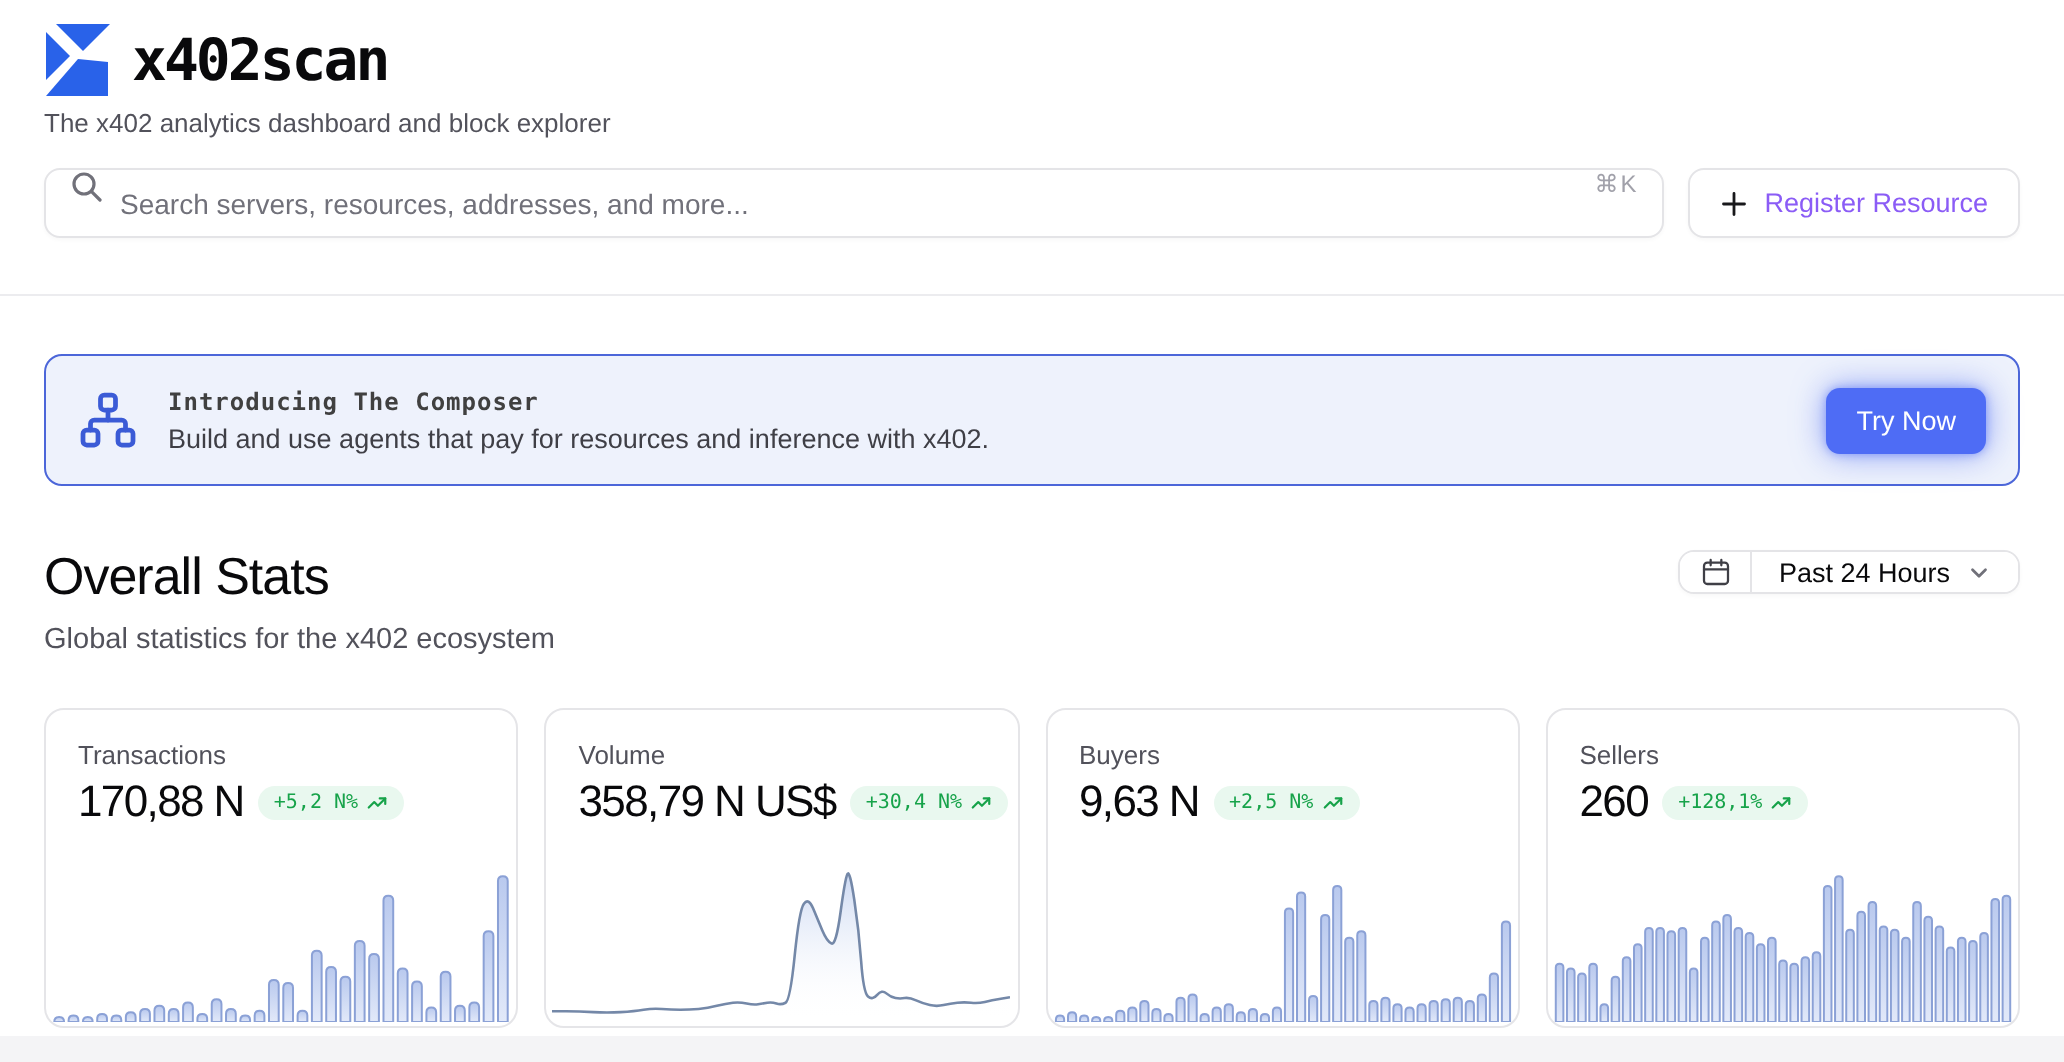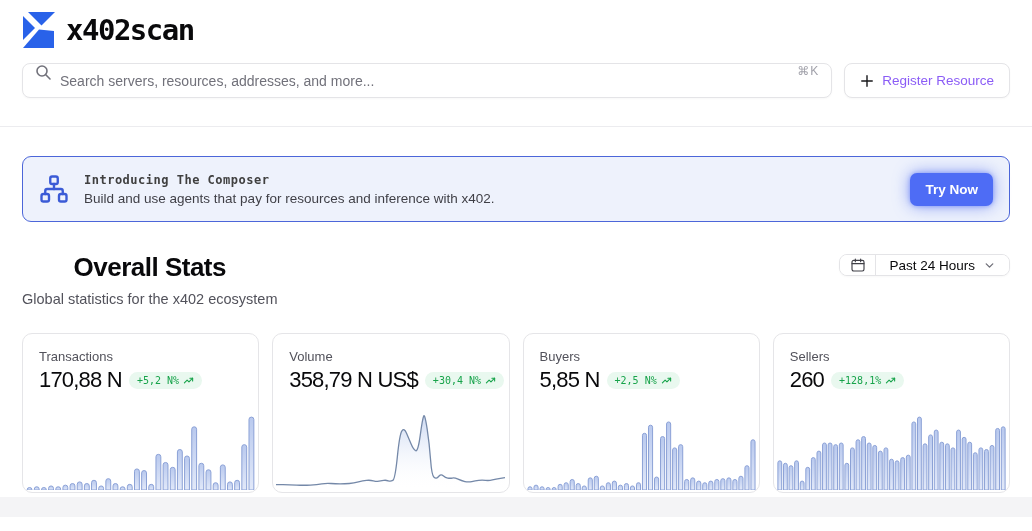--- a/index.html
+++ b/index.html
@@ -27,25 +27,25 @@
 
   
   .banner { margin:29px 22px 0; border:1px solid #4c66d9; border-radius:9px; background:#eef2fc;
     display:flex; align-items:center; gap:15px; padding:12px 16px; height:66px; }
   .banner-text { flex:1; }
   .banner-title { font-family:"DejaVu Sans Mono", monospace; font-weight:bold; font-size:12px;
     color:#404040; letter-spacing:0.5px; }
   .banner-sub { margin-top:4px; font-size:13.5px; color:#3f3f46; }
   .try-btn { background:#4e6cf5; color:#fff; border:none; border-radius:7px; height:33px;
     padding:0 15px; font-size:13.5px; font-family:inherit; cursor:pointer;
-    box-shadow:0 0 16px rgba(78,108,245,.65), 0 0 4px rgba(78,108,245,.5);font-weight:bold; }
+    box-shadow:0 0 16px rgba(78,108,245,.65), 0 0 4px rgba(78,108,245,.5); }
 
   
   .stats-head { display:flex; justify-content:space-between; align-items:flex-start; margin:30px 22px 0; }
-  .section-title { font-size:26px; font-weight:bold; letter-spacing:-0.5px;text-align:center; }
+  .section-title { font-size:26px; font-weight:normal; letter-spacing:-0.5px; }
   .section-subtitle { margin-top:8px; font-size:14.5px; color:#52525b; }
   .range-group { display:flex; height:22px; border:1px solid #e4e4e7; border-radius:8px;
     overflow:hidden; background:#fff; margin-top:2px; box-shadow:0 1px 2px rgba(0,0,0,.03); }
   .cal-btn { width:36px; display:flex; align-items:center; justify-content:center;
     border:none; border-right:1px solid #e4e4e7; background:#fff; cursor:pointer; }
   .range-btn { display:flex; align-items:center; gap:8px; padding:0 13px; border:none;
     background:#fff; cursor:pointer; font-size:13.5px; font-family:inherit; color:#09090b; }
 
   
   .cards { display:flex; gap:13px; margin:26px 22px 0;justify-content:space-between; }
@@ -67,20 +67,21 @@
 
   <div class="header-section">
     <a class="logo-row">
       <svg width="34" height="36" viewBox="0 0 32 36">
         <polygon points="5,0 32,0 18.5,13.5" fill="#2962e9"></polygon>
         <polygon points="0,4 12,16 0,28" fill="#2962e9"></polygon>
         <polygon points="0,36 31,36 31,19 16,17.5" fill="#2962e9"></polygon>
       </svg>
       <span class="app-title">x402scan</span>
     </a>
+    <div class="app-subtitle">The x402 analytics dashboard and block explorer</div>
 
     <div class="search-row">
       <div class="search-box">
         <svg width="16" height="16" viewBox="0 0 16 16">
           <circle cx="7" cy="7" r="5" fill="none" stroke="#71717a" stroke-width="1.6"></circle>
           <line x1="10.8" y1="10.8" x2="15" y2="15" stroke="#71717a" stroke-width="1.6" stroke-linecap="round"></line>
         </svg>
         <input type="text" placeholder="Search servers, resources, addresses, and more..." style="">
         <span class="kbd">⌘K</span>
       </div>
@@ -213,21 +214,21 @@
               </linearGradient>
             </defs>
             <path d="M 0,80.66 Q 0,80.66 6.87,80.66 Q 13.74,80.66 20.61,81.05 Q 27.48,81.44 34.35,81.05 Q 41.22,80.66 45.8,79.88 Q 50.38,79.1 54.96,79.49 Q 59.54,79.88 64.12,79.88 Q 68.7,79.88 73.28,79.49 Q 77.86,79.1 82.44,77.93 Q 87.02,76.76 90.455,76.37 Q 93.89,75.98 97.325,76.75999999999999 Q 100.76,77.53999999999999 103.05000000000001,77.15 Q 105.34,76.76 107.63,76.37 Q 109.92,75.98 112.21000000000001,76.75999999999999 Q 114.5,77.53999999999999 116.78999999999999,76.37 Q 119.08,75.2 121.37,52.58 Q 123.66000000000001,29.959999999999994 125.95000000000002,26.839999999999996 Q 128.24,23.72 130.53,29.18 Q 132.82,34.64 135.11,40.1 Q 137.4,45.56 139.69,46.730000000000004 Q 141.98,47.9 144.26999999999998,31.13 Q 146.56,14.36 147.70499999999998,12.020000000000003 Q 148.85,9.680000000000007 151.14,24.89 Q 153.43,40.099999999999994 154.575,55.699999999999996 Q 155.72,71.3 158.01,73.25 Q 160.29999999999998,75.2 162.58999999999997,72.47 Q 164.88,69.74 167.17000000000002,71.69 Q 169.46,73.64 171.75,74.03 Q 174.04,74.42 176.32999999999998,74.03 Q 178.62,73.64 182.055,75.2 Q 185.49,76.76 188.925,77.53999999999999 Q 192.35999999999999,78.32 195.795,77.53999999999999 Q 199.23,76.76 202.665,76.37 Q 206.1,75.98 209.535,76.37 Q 212.97,76.76 216.405,75.98 Q 219.84,75.2 224.42000000000002,74.42 L 229,73.64 L 229,86 L 0,86 Z" fill="url(#g1)" stroke="none"></path>
             <path d="M 0,80.66 Q 0,80.66 6.87,80.66 Q 13.74,80.66 20.61,81.05 Q 27.48,81.44 34.35,81.05 Q 41.22,80.66 45.8,79.88 Q 50.38,79.1 54.96,79.49 Q 59.54,79.88 64.12,79.88 Q 68.7,79.88 73.28,79.49 Q 77.86,79.1 82.44,77.93 Q 87.02,76.76 90.455,76.37 Q 93.89,75.98 97.325,76.75999999999999 Q 100.76,77.53999999999999 103.05000000000001,77.15 Q 105.34,76.76 107.63,76.37 Q 109.92,75.98 112.21000000000001,76.75999999999999 Q 114.5,77.53999999999999 116.78999999999999,76.37 Q 119.08,75.2 121.37,52.58 Q 123.66000000000001,29.959999999999994 125.95000000000002,26.839999999999996 Q 128.24,23.72 130.53,29.18 Q 132.82,34.64 135.11,40.1 Q 137.4,45.56 139.69,46.730000000000004 Q 141.98,47.9 144.26999999999998,31.13 Q 146.56,14.36 147.70499999999998,12.020000000000003 Q 148.85,9.680000000000007 151.14,24.89 Q 153.43,40.099999999999994 154.575,55.699999999999996 Q 155.72,71.3 158.01,73.25 Q 160.29999999999998,75.2 162.58999999999997,72.47 Q 164.88,69.74 167.17000000000002,71.69 Q 169.46,73.64 171.75,74.03 Q 174.04,74.42 176.32999999999998,74.03 Q 178.62,73.64 182.055,75.2 Q 185.49,76.76 188.925,77.53999999999999 Q 192.35999999999999,78.32 195.795,77.53999999999999 Q 199.23,76.76 202.665,76.37 Q 206.1,75.98 209.535,76.37 Q 212.97,76.76 216.405,75.98 Q 219.84,75.2 224.42000000000002,74.42 L 229,73.64" fill="none" stroke="#7488a8" stroke-width="1.3"></path>
           </svg></div>
     </div>
 
     <div class="card">
       <div class="card-label">Buyers</div>
       <div class="card-value-row">
-        <span class="card-value">5,85 N</span>
+        <span class="card-value">9,63 N</span>
         <span class="badge">
           <span>+2,5 N%</span>
           <svg width="11" height="11" viewBox="0 0 24 24">
             <g fill="none" stroke="currentColor" stroke-width="2.4" stroke-linecap="round" stroke-linejoin="round">
               <polyline points="3 17 9 11 13 15 21 7"></polyline>
                 <polyline points="15 7 21 7 21 13"></polyline>
             </g>
           </svg>
         </span>
       </div>

